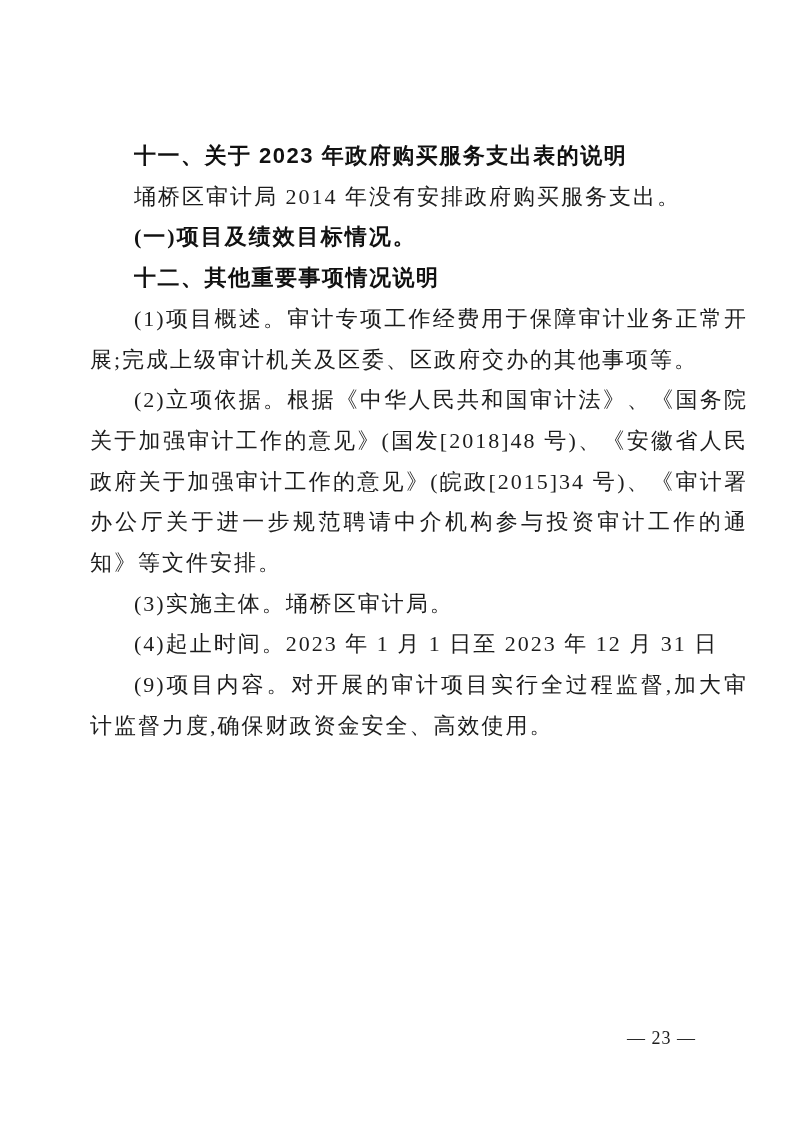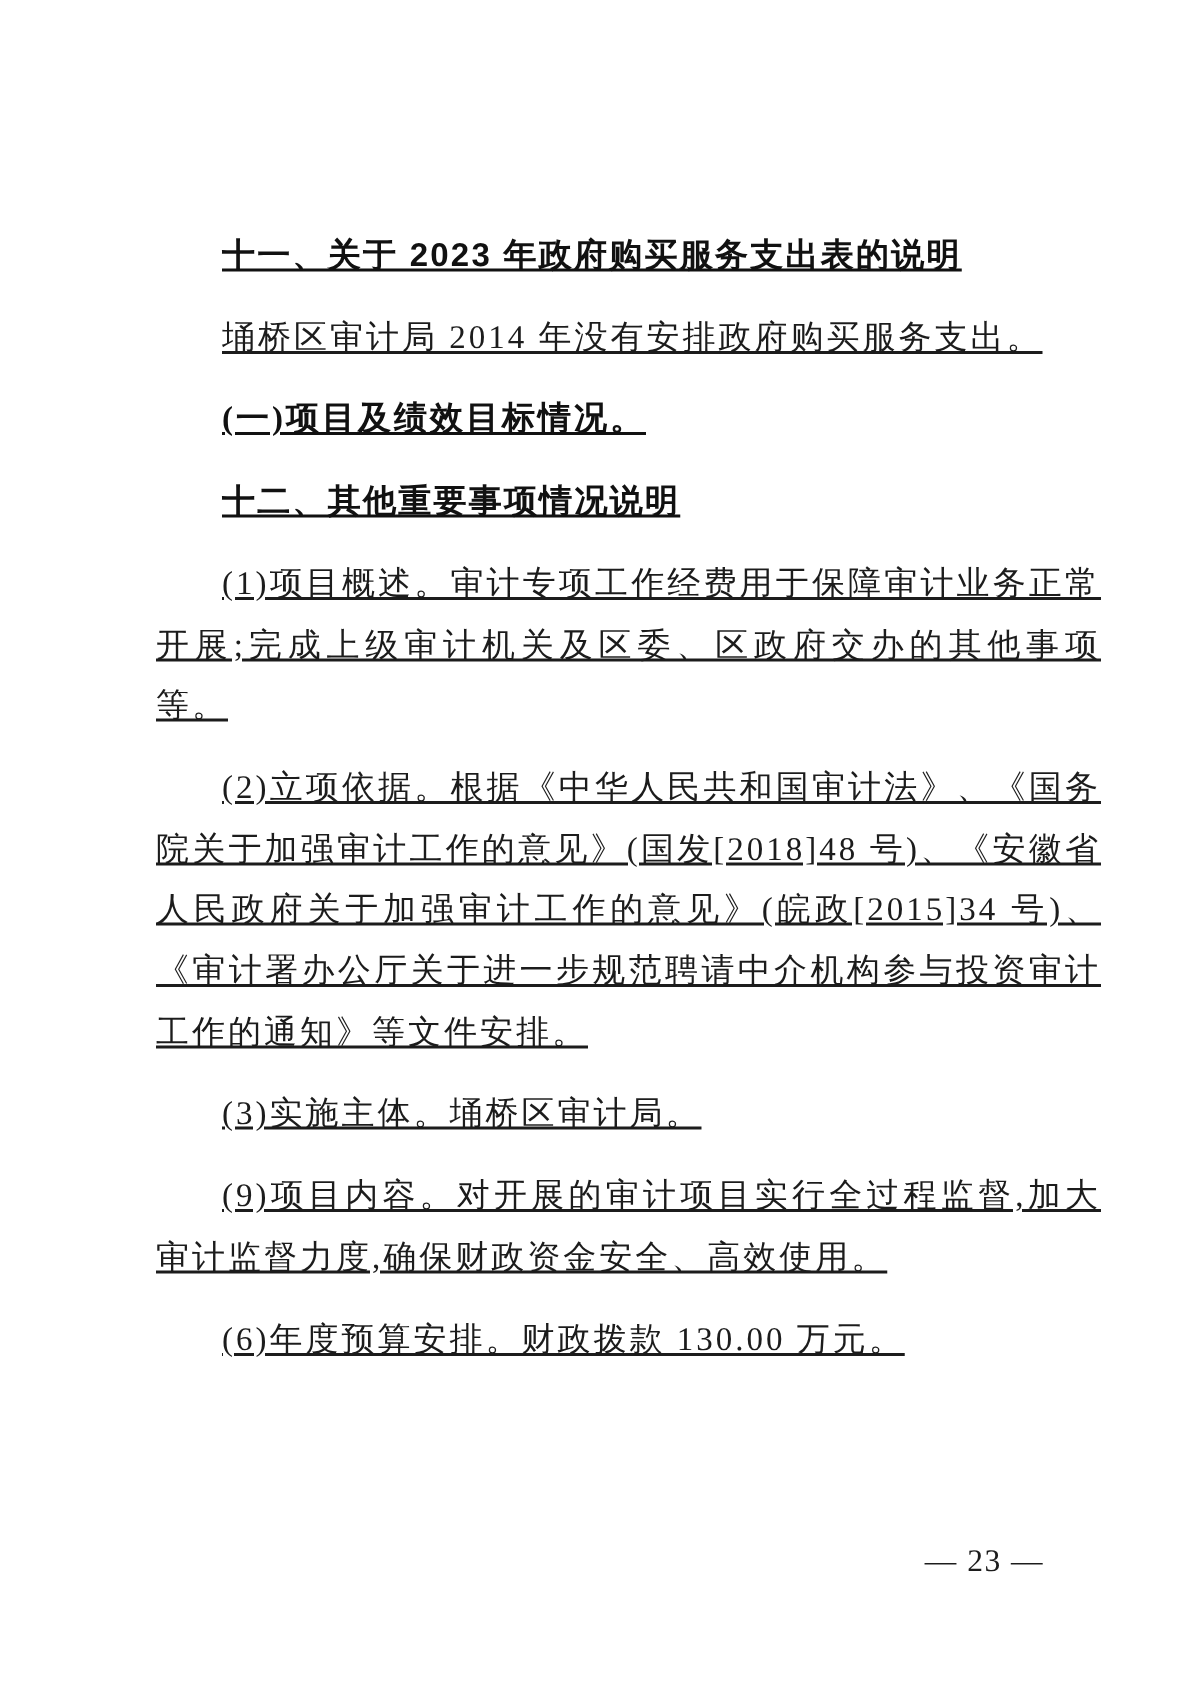--- a/index.html
+++ b/index.html
@@ -22,55 +22,54 @@
   }
   .sec {
     font-family: "Liberation Serif", "DejaVu Serif", serif;
     font-size: 22px;
     line-height: 40.7px;
     letter-spacing: 2px;
     text-align: justify;
     text-justify: inter-ideograph;
     text-indent: 2em;
     color: #1c1c1c;
-    margin: 14px;
-    text-decoration: underline;
+    margin: 0;
   }
   .heading1 {
     font-family: "Liberation Sans", "DejaVu Sans", sans-serif;
     font-weight: 700;
     letter-spacing: 1.5px;
     text-align: left;
     color: #111111;
   }
   .heading2, .heading3 {
     font-weight: 700;
     text-align: left;
     color: #111111;
   }
   .page-number {
     position: absolute;
     top: 1028px;
     right: 97px;
     font-family: "Liberation Serif", "DejaVu Serif", serif;
-    font-size: 21px;
+    font-size: 18px;
     letter-spacing: 1px;
     color: #1c1c1c;
     white-space: nowrap;
   }
 </style>
 </head>
 <body>
 
 <div class="page">
   <div class="content" id="content">
       <p class="sec heading1">十一、关于 2023 年政府购买服务支出表的说明</p>
       <p class="sec paragraph">埇桥区审计局 2014 年没有安排政府购买服务支出。</p>
       <p class="sec heading2">(一)项目及绩效目标情况。</p>
       <p class="sec heading1">十二、其他重要事项情况说明</p>
       <p class="sec paragraph">(1)项目概述。审计专项工作经费用于保障审计业务正常开展;完成上级审计机关及区委、区政府交办的其他事项等。</p>
       <p class="sec paragraph">(2)立项依据。根据《中华人民共和国审计法》、《国务院关于加强审计工作的意见》(国发[2018]48 号)、《安徽省人民政府关于加强审计工作的意见》(皖政[2015]34 号)、《审计署办公厅关于进一步规范聘请中介机构参与投资审计工作的通知》等文件安排。</p>
       <p class="sec paragraph">(3)实施主体。埇桥区审计局。</p>
+      <p class="sec paragraph">(4)起止时间。2023 年 1 月 1 日至 2023 年 12 月 31 日</p>
       <p class="sec paragraph">(9)项目内容。对开展的审计项目实行全过程监督,加大审计监督力度,确保财政资金安全、高效使用。</p>
-      <p class="sec paragraph">(6)年度预算安排。财政拨款 130.00 万元。</p>
     </div>
   <div class="page-number">— 23 —</div>
 </div>
 
 </body></html>

